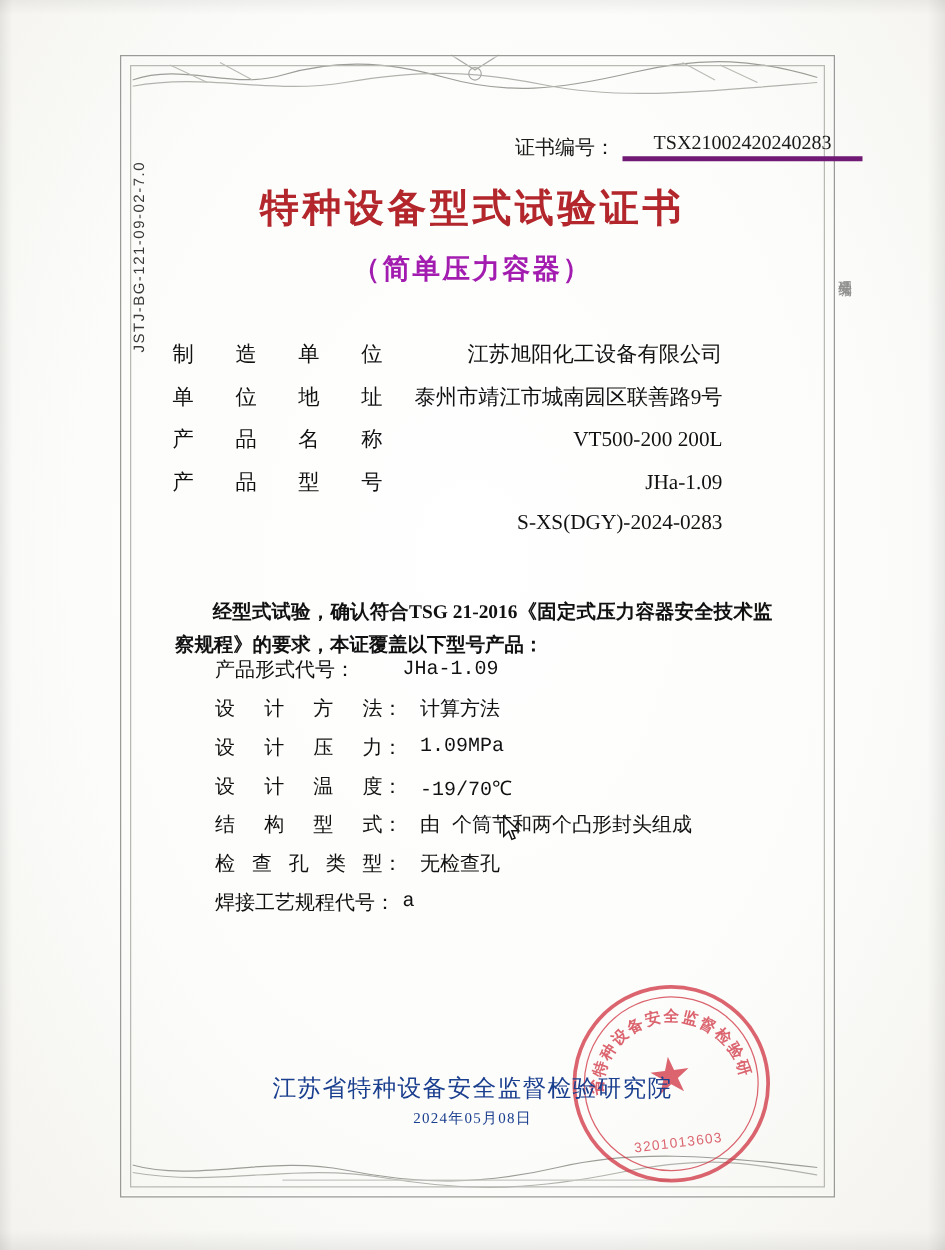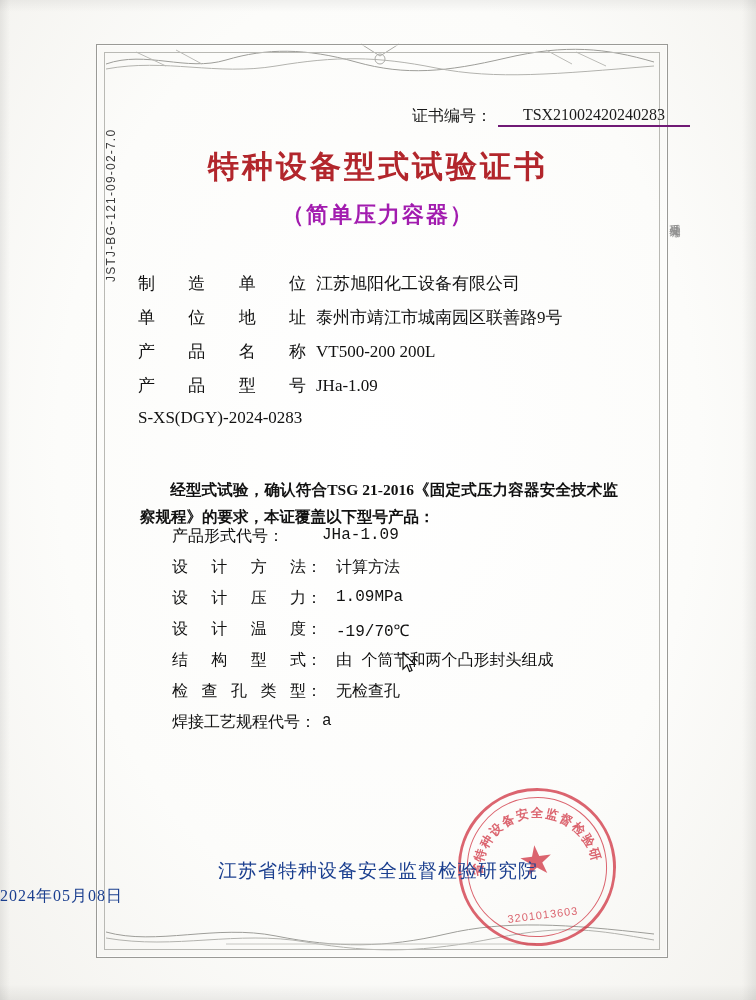--- a/index.html
+++ b/index.html
@@ -97,21 +97,21 @@
     font-size: 16px;
     color: #1a1a1a;
     display: flex;
     align-items: flex-end;
     gap: 6px;
   }
   .cert-no .label { font-size: 16px; margin-left: 10px; }
   .cert-no .value {
     font-family: "Liberation Serif", serif;
     font-size: 16px;
-    border-bottom: 2px solid #701a75;
+    border-bottom: 4px solid #701a75;
     padding: 0 6px 1px 6px;
     min-width: 180px;
     text-align: center;
   }
 
   
   .title-main {
     position: absolute;
     left: 0; right: 0;
     top: 146px;
@@ -153,21 +153,21 @@
     letter-spacing: 0px;
     white-space: nowrap;
   }
   .field-label.spread {
     display: flex;
     justify-content: space-between;
     padding-right: 10px;
   }
   .field-value {
     flex: 1;
-    text-align: left;
+    text-align: right;
     font-size: 17px;
     color: #111;
     padding-right: 40px;
   }
 
   
   .para {
     position: absolute;
     left: 140px;
     top: 476px;
@@ -227,22 +227,22 @@
     top: 858px;
     text-align: center;
     font-size: 19px;
     color: #1b3f8f;
     letter-spacing: 1px;
   }
   .issue-date {
     position: absolute;
     left: 0; right: 0;
     top: 886px;
-    text-align: left;
-    font-size: 16px;
+    text-align: center;
+    font-size: 12px;
     color: #1b3f8f;
     letter-spacing: 1px;
   }
 
   
   .seal {
     position: absolute;
     left: 458px;
     top: 788px;
     width: 152px;

